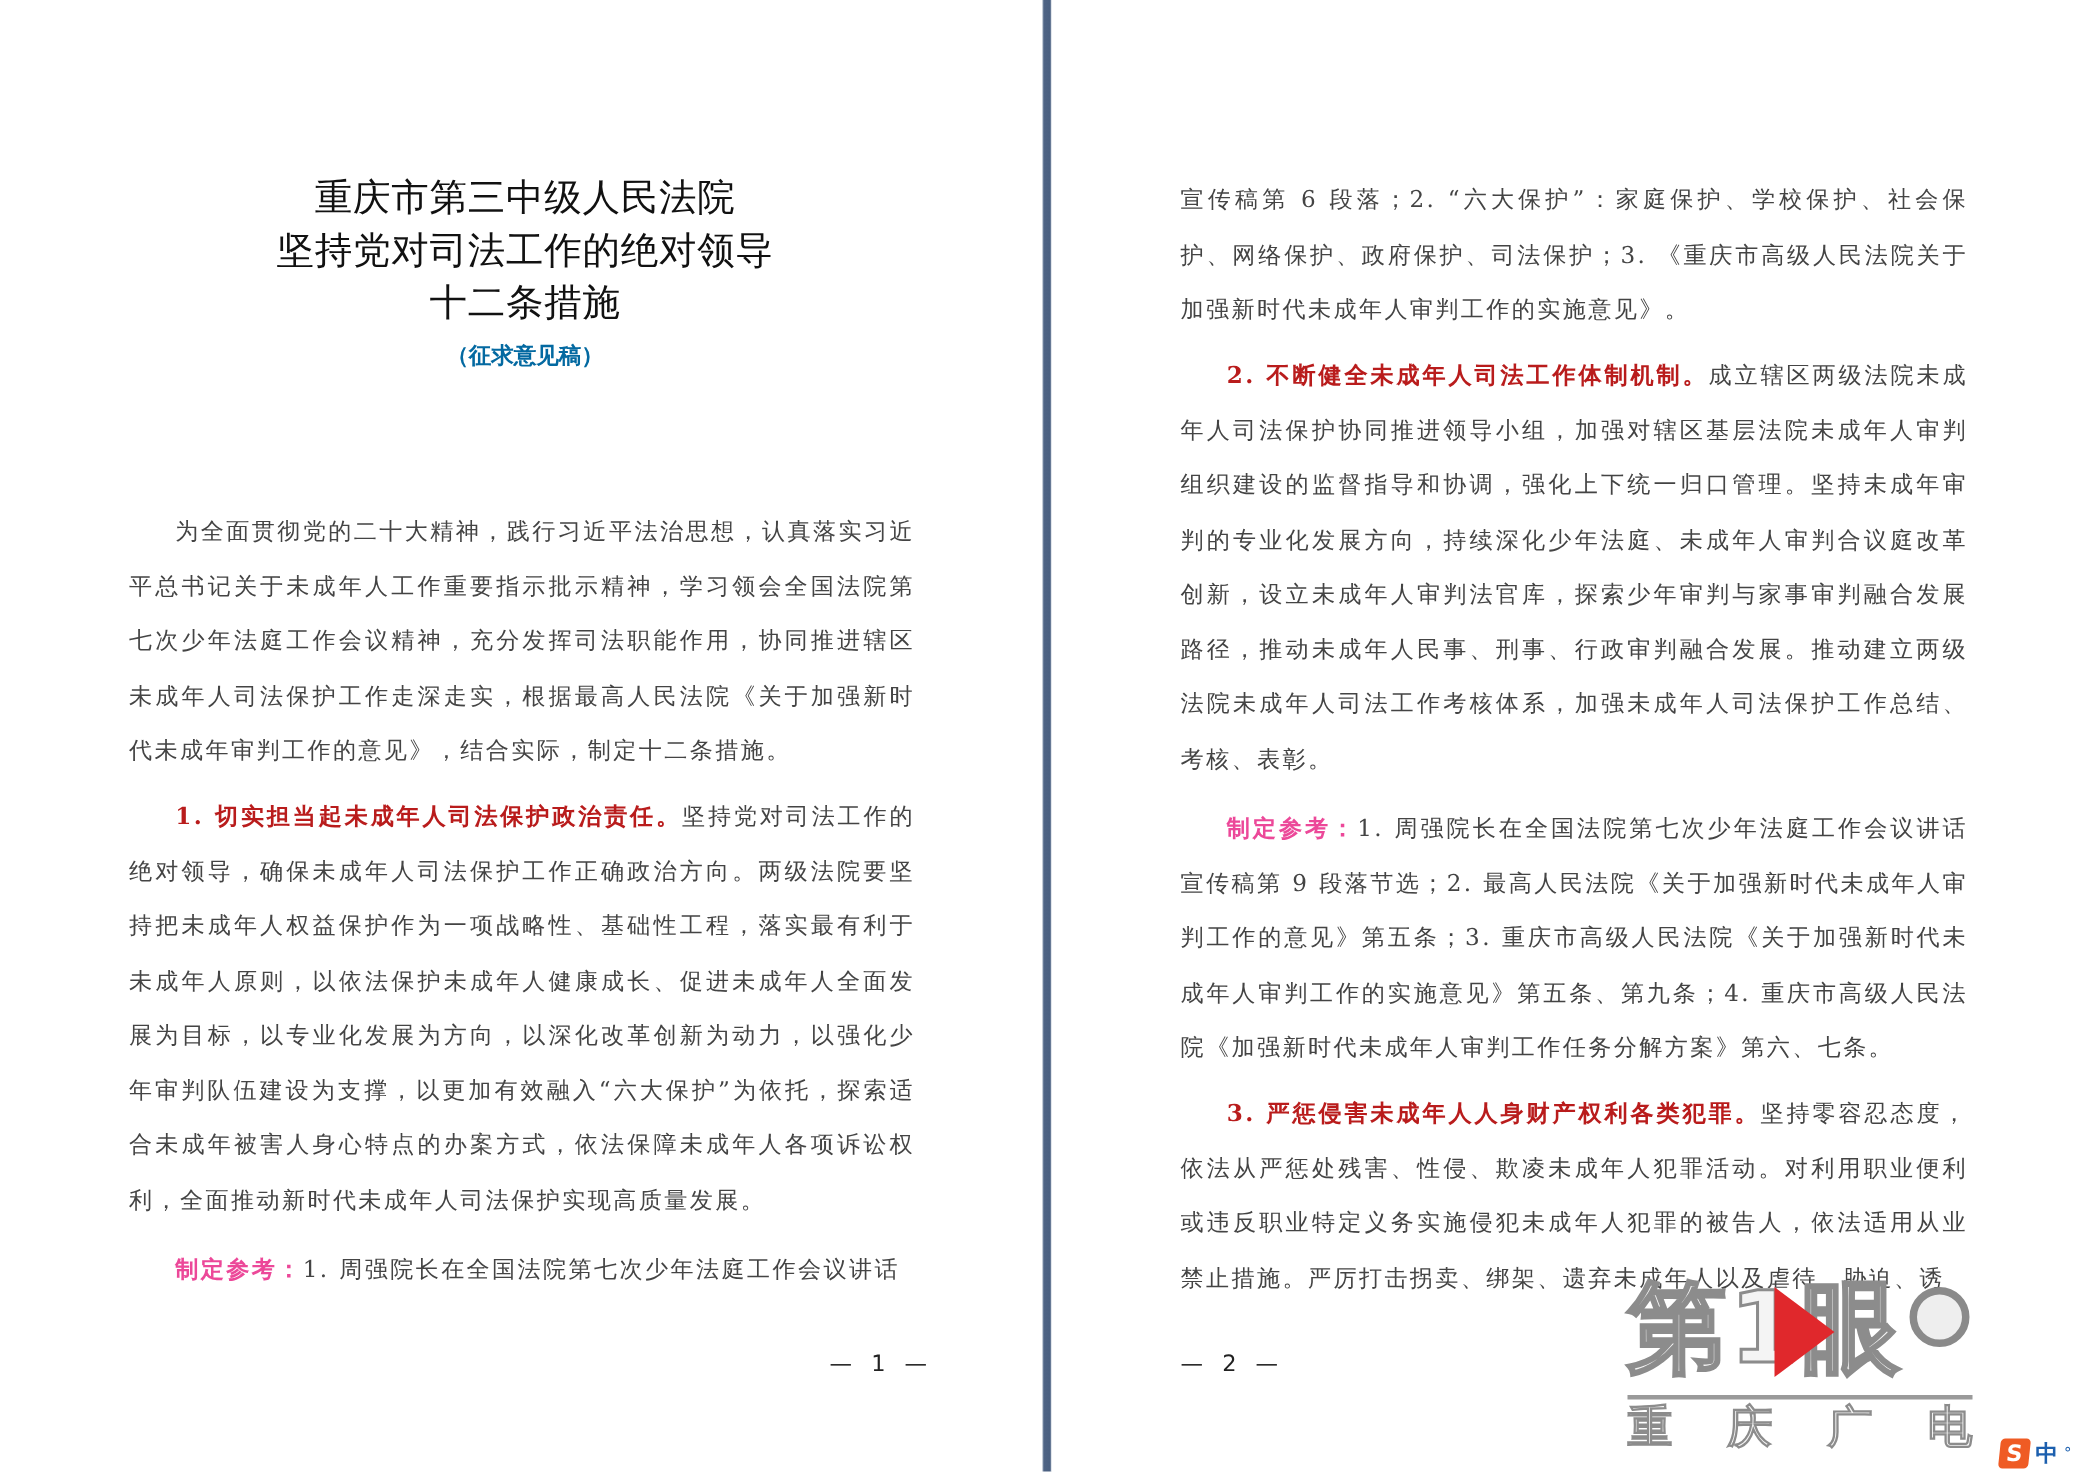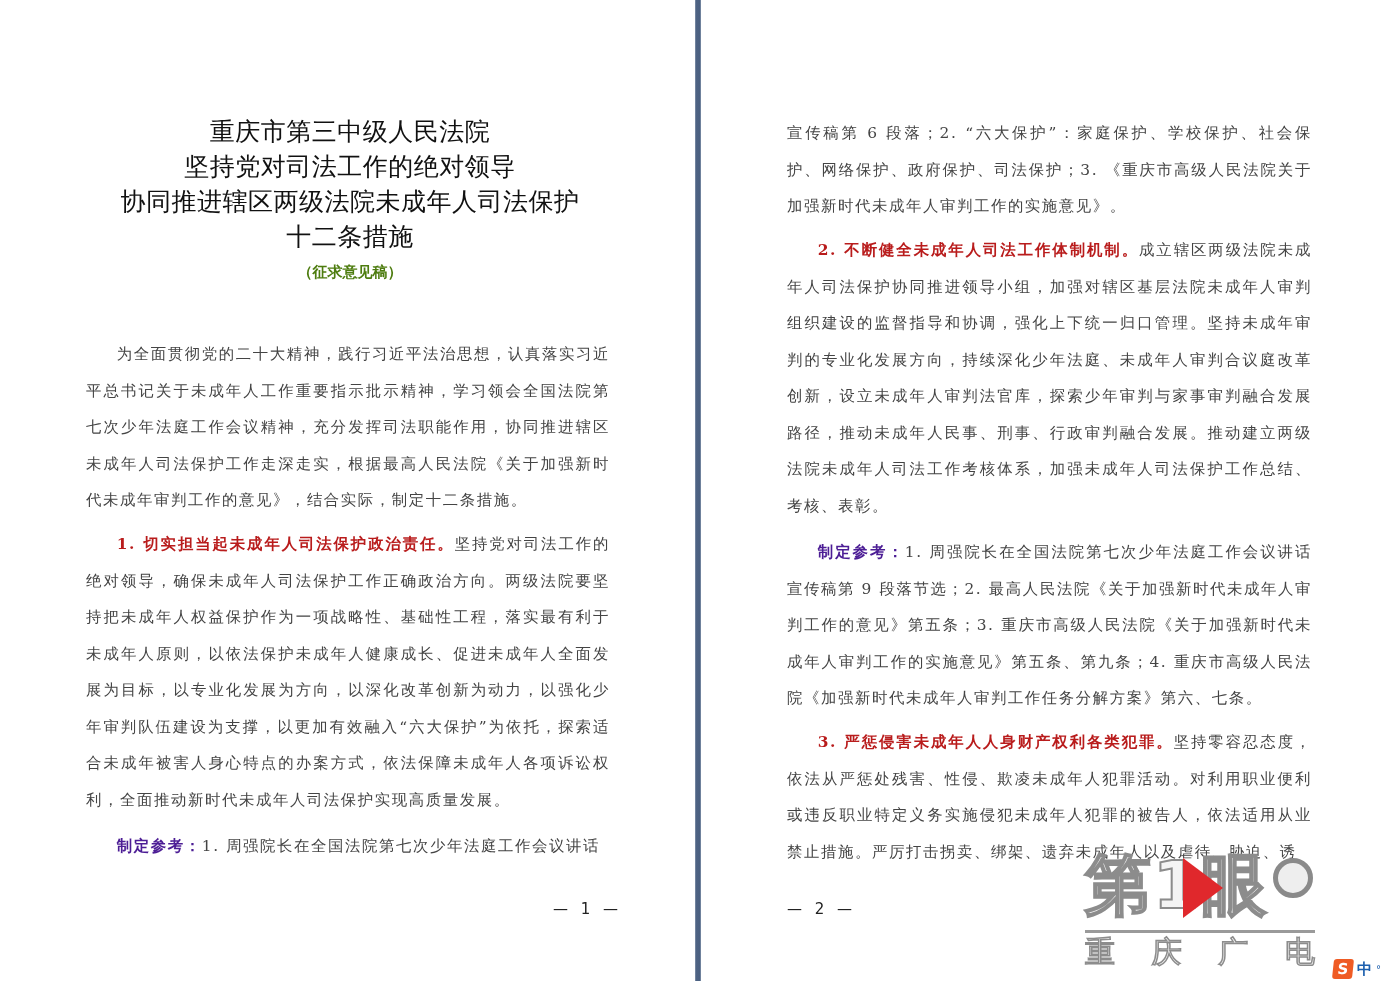--- a/index.html
+++ b/index.html
@@ -16,31 +16,31 @@
     position:absolute; left:695px; top:0; width:6px; height:981px;
     background:linear-gradient(to right,#8a9ab0 0,#4e6384 20%,#4a5f80 80%,#8a9ab0 100%);
   }
   .title-block { position:absolute; left:60px; width:580px; top:114px; text-align:center; }
   .title-line {
     font-family:"DejaVu Sans","Liberation Sans",sans-serif;
     font-size:25px; line-height:35px; color:#111; letter-spacing:0.5px;
   }
   .subtitle {
     font-family:"DejaVu Serif","Liberation Serif",serif;
-    font-size:15px; font-weight:bold; color:#4d7c0f; margin-top:7px; line-height:22px;
+    font-size:15px; font-weight:bold; color:#0369a1; margin-top:7px; line-height:22px;
   }
   .para {
     position:absolute; font-size:15.4px; line-height:36.5px; color:#444;
     text-align:justify; text-align-last:left; letter-spacing:1.6px;
   }
   .left .para { left:86px; width:524px; }
   .right .para { left:86px; width:525px; }
   .indent { text-indent:2em; }
   .bold-head { font-weight:bold; color:#b91c1c; }
-  .ref-head { font-family:"DejaVu Sans","Liberation Sans",sans-serif; font-weight:bold; color:#4c1d95; }
+  .ref-head { font-family:"DejaVu Sans","Liberation Sans",sans-serif; font-weight:bold; color:#ec4899; }
   .page-num {
     position:absolute; top:900px; font-size:15px; color:#222;
     font-family:"DejaVu Sans","Liberation Sans",sans-serif; letter-spacing:4px;
   }
   .left .page-num { left:553px; }
   .right .page-num { left:86px; }
   .watermark { position:absolute; left:1085px; top:850px; width:235px; height:120px; }
   .wm-logo {
     position:absolute; left:0; top:0; width:230px; height:72px;
     font-family:"DejaVu Sans","Liberation Sans",sans-serif; font-weight:bold;
@@ -74,21 +74,20 @@
   .ime-lang { color:#1c5fae; font-size:15px; font-weight:bold; }
   .ime-dot { color:#1c5fae; font-size:10px; }
 </style>
 </head>
 <body>
 
 <div class="page left">
   <div class="title-block">
     <div class="title-line">重庆市第三中级人民法院</div>
     <div class="title-line">坚持党对司法工作的绝对领导</div>
-    <div class="title-line">协同推进辖区两级法院未成年人司法保护</div>
     <div class="title-line">十二条措施</div>
     <div class="subtitle">（征求意见稿）</div>
   </div>
 
   <div class="para indent" style="top:336px;">为全面贯彻党的二十大精神，践行习近平法治思想，认真落实习近平总书记关于未成年人工作重要指示批示精神，学习领会全国法院第七次少年法庭工作会议精神，充分发挥司法职能作用，协同推进辖区未成年人司法保护工作走深走实，根据最高人民法院《关于加强新时代未成年审判工作的意见》，结合实际，制定十二条措施。</div>
 
   <div class="para indent" style="top:526px;"><span class="bold-head">1. 切实担当起未成年人司法保护政治责任。</span><span>坚持党对司法工作的绝对领导，确保未成年人司法保护工作正确政治方向。两级法院要坚持把未成年人权益保护作为一项战略性、基础性工程，落实最有利于未成年人原则，以依法保护未成年人健康成长、促进未成年人全面发展为目标，以专业化发展为方向，以深化改革创新为动力，以强化少年审判队伍建设为支撑，以更加有效融入“六大保护”为依托，探索适合未成年被害人身心特点的办案方式，依法保障未成年人各项诉讼权利，全面推动新时代未成年人司法保护实现高质量发展。</span></div>
 
   <div class="para indent" style="top:828px;"><span class="ref-head">制定参考：</span><span>1. 周强院长在全国法院第七次少年法庭工作会议讲话</span></div>
 

